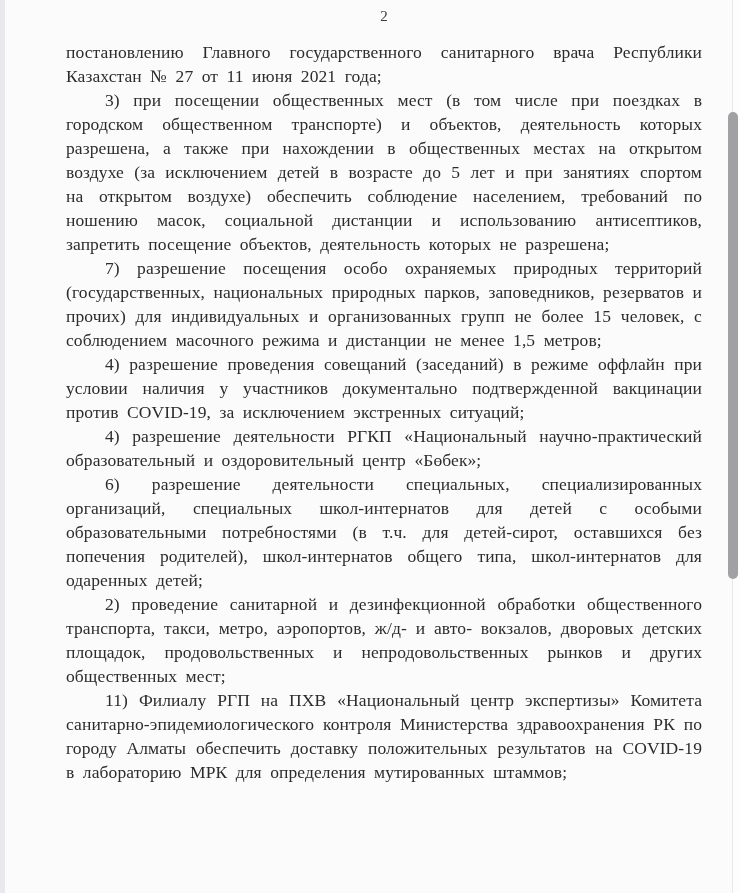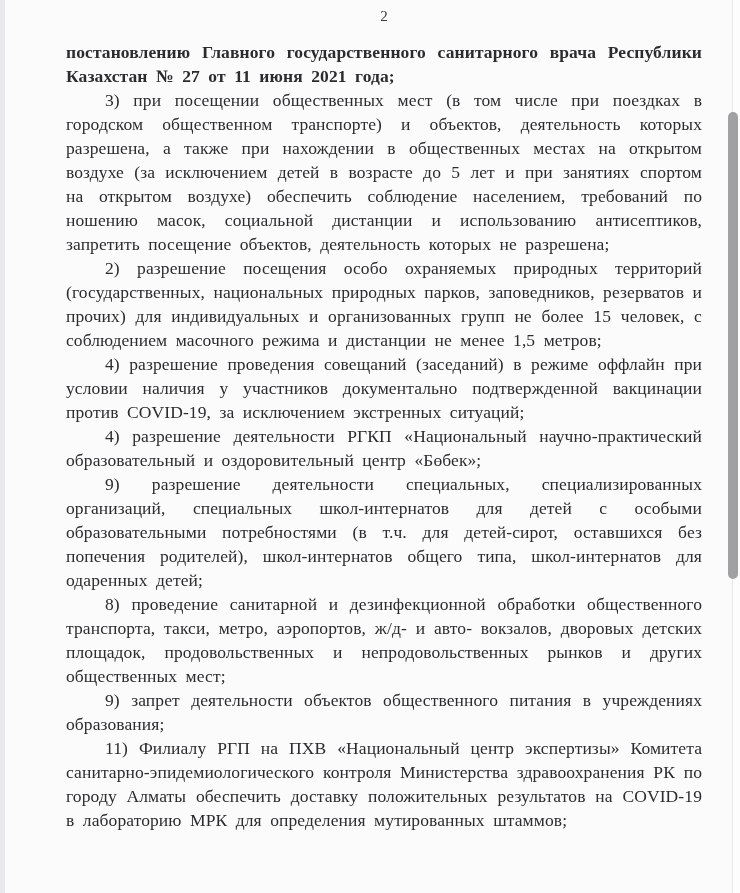--- a/index.html
+++ b/index.html
@@ -53,40 +53,38 @@
   .content p {
     font-size: 17.5px;
     line-height: 24px;
     text-align: justify;
     text-indent: 39px;
     word-spacing: 4px;
     letter-spacing: 0.1px;
   }
   .content p.continuation {
     text-indent: 0;
-    font-weight: bold;
   }
 </style>
 </head>
 <body>
 
 <div class="page">
 
   <div class="left-edge"></div>
 
   <div class="page-number">2</div>
 
   <div class="content">
     <p class="continuation">постановлению Главного государственного санитарного врача Республики Казахстан № 27 от 11 июня 2021 года;</p>
     <p>3) при посещении общественных мест (в том числе при поездках в городском общественном транспорте) и объектов, деятельность которых разрешена, а также при нахождении в общественных местах на открытом воздухе (за исключением детей в возрасте до 5 лет и при занятиях спортом на открытом воздухе) обеспечить соблюдение населением, требований по ношению масок, социальной дистанции и использованию антисептиков, запретить посещение объектов, деятельность которых не разрешена;</p>
-    <p>2) разрешение посещения особо охраняемых природных территорий (государственных, национальных природных парков, заповедников, резерватов и прочих) для индивидуальных и организованных групп не более 15 человек, с соблюдением масочного режима и дистанции не менее 1,5 метров;</p>
+    <p>7) разрешение посещения особо охраняемых природных территорий (государственных, национальных природных парков, заповедников, резерватов и прочих) для индивидуальных и организованных групп не более 15 человек, с соблюдением масочного режима и дистанции не менее 1,5 метров;</p>
     <p>4) разрешение проведения совещаний (заседаний) в режиме оффлайн при условии наличия у участников документально подтвержденной вакцинации против COVID-19, за исключением экстренных ситуаций;</p>
     <p>4) разрешение деятельности РГКП «Национальный научно-практический образовательный и оздоровительный центр «Бөбек»;</p>
-    <p>9) разрешение деятельности специальных, специализированных организаций, специальных школ-интернатов для детей с особыми образовательными потребностями (в т.ч. для детей-сирот, оставшихся без попечения родителей), школ-интернатов общего типа, школ-интернатов для одаренных детей;</p>
-    <p>8) проведение санитарной и дезинфекционной обработки общественного транспорта, такси, метро, аэропортов, ж/д- и авто- вокзалов, дворовых детских площадок, продовольственных и непродовольственных рынков и других общественных мест;</p>
-    <p>9) запрет деятельности объектов общественного питания в учреждениях образования;</p>
+    <p>6) разрешение деятельности специальных, специализированных организаций, специальных школ-интернатов для детей с особыми образовательными потребностями (в т.ч. для детей-сирот, оставшихся без попечения родителей), школ-интернатов общего типа, школ-интернатов для одаренных детей;</p>
+    <p>2) проведение санитарной и дезинфекционной обработки общественного транспорта, такси, метро, аэропортов, ж/д- и авто- вокзалов, дворовых детских площадок, продовольственных и непродовольственных рынков и других общественных мест;</p>
     <p>11) Филиалу РГП на ПХВ «Национальный центр экспертизы» Комитета санитарно-эпидемиологического контроля Министерства здравоохранения РК по городу Алматы обеспечить доставку положительных результатов на COVID-19 в лабораторию МРК для определения мутированных штаммов;</p>
   </div>
 
   <div class="right-gutter"></div>
   <div class="scroll-thumb"></div>
 
 </div>
 
 </body></html>

